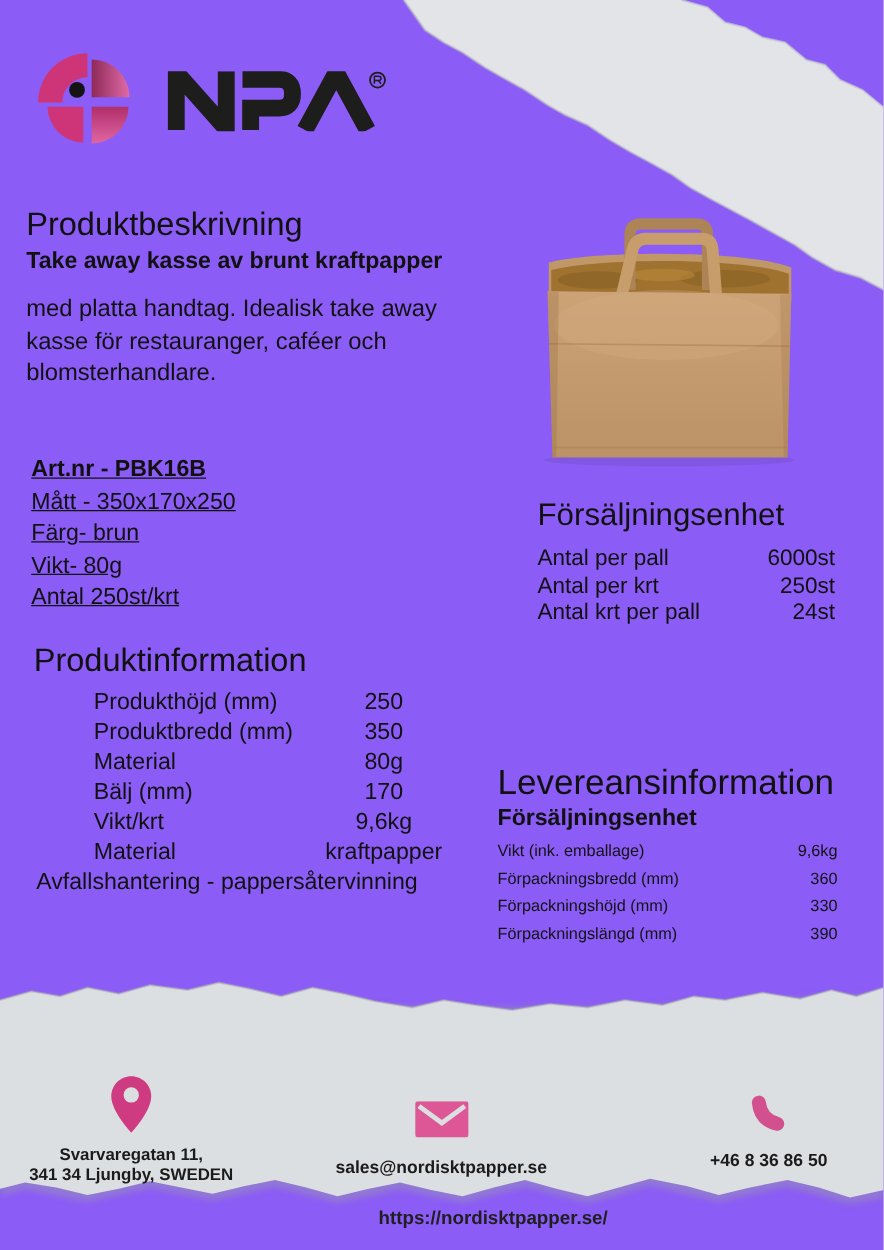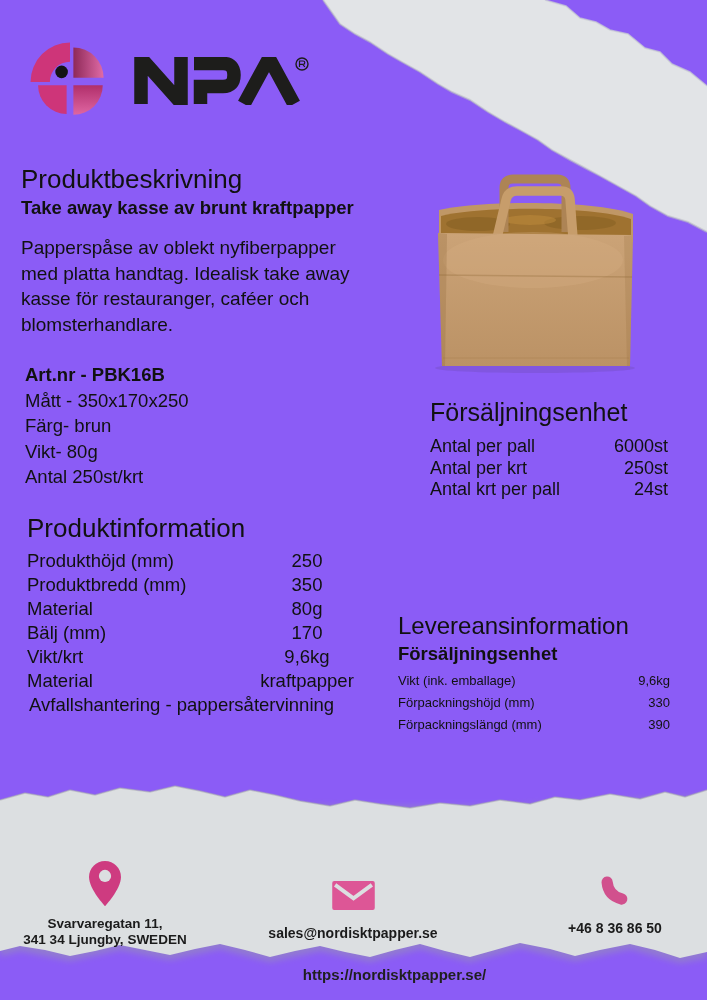--- a/index.html
+++ b/index.html
@@ -19,43 +19,43 @@
 
   
   #desc{position:absolute;left:21px;top:164px;width:385px;}
   .section-title{font-size:26px;font-weight:400;line-height:30px;margin:0;}
   #desc .subtitle{font-size:18.5px;font-weight:700;line-height:24px;margin:2px 0 15px 0;}
   #desc .body-line{font-size:19px;line-height:25.5px;white-space:nowrap;}
 
   
   #art{position:absolute;left:25px;top:362px;font-size:18.5px;line-height:25.5px;}
   #art .art-no{font-weight:700;}
-  #art div{white-space:nowrap;}
+  #art div{white-space:nowrap;text-decoration:underline;}
 
   
   #bag{position:absolute;left:408px;top:160px;width:260px;height:225px;}
 
   
   #sales{position:absolute;left:430px;top:398px;width:238px;}
   #sales .section-title{font-size:25px;line-height:29px;margin:0 0 9px 0;}
   .sales-row{display:flex;font-size:18px;line-height:21.5px;}
   .sales-row .lbl{flex:1;white-space:nowrap;}
   .sales-row .val{width:96px;text-align:right;white-space:nowrap;}
 
   
   #pinfo{position:absolute;left:27px;top:513px;width:336px;}
   #pinfo .section-title{font-size:26px;line-height:30px;margin:0 0 6px 0;}
   .pinfo-row{display:flex;font-size:18.5px;line-height:24px;}
-  .pinfo-row .lbl{flex:1;white-space:nowrap;}
+  .pinfo-row .lbl{flex:1;white-space:nowrap;margin-left:48px;}
   .pinfo-row .val{width:112px;text-align:center;white-space:nowrap;}
   #pinfo .footnote{font-size:18.5px;line-height:24px;white-space:nowrap;margin-left:2px;}
 
   
   #delivery{position:absolute;left:398px;top:611px;width:272px;}
-  #delivery .section-title{font-size:24px;line-height:29px;margin:0 0 2px 0;}
+  #delivery .section-title{font-size:28px;line-height:29px;margin:0 0 2px 0;}
   #delivery .subtitle{font-size:18.5px;font-weight:700;line-height:24px;margin:0 0 4px 0;}
   .del-row{display:flex;font-size:13px;line-height:22px;}
   .del-row .lbl{flex:1;white-space:nowrap;}
   .del-row .val{text-align:right;white-space:nowrap;}
 
   
   .contact{position:absolute;display:flex;flex-direction:column;align-items:center;
            text-align:center;font-weight:700;color:#1b1b1b;}
   #c-loc{left:14px;top:860px;width:182px;font-size:13.5px;line-height:15.5px;gap:9px;}
   #c-mail{left:265px;top:881px;width:176px;font-size:14px;gap:15px;}
@@ -126,21 +126,20 @@
     <ellipse cx="125" cy="100" rx="90" ry="28" fill="#d7b184" opacity="0.30"></ellipse>
     <path d="M31,115 L224,117" stroke="#8f6937" stroke-width="1.4" opacity="0.33"></path>
     <path d="M35,198 L221,198" stroke="#8f6937" stroke-width="1.2" opacity="0.22"></path>
     <path d="M30,73 L39,74 L37,206 L34,206 Z" fill="#8a6434" opacity="0.25"></path>
     <path d="M225,75 L216,76 L219,206 L222,206 Z" fill="#8a6434" opacity="0.18"></path>
   </svg>
 
   <section id="desc">
     <h1 class="section-title">Produktbeskrivning</h1>
     <h2 class="subtitle">Take away kasse av brunt kraftpapper</h2>
-    <div class="body-line">Papperspåse av oblekt nyfiberpapper</div>
     <div class="body-line">med platta handtag. Idealisk take away</div>
     <div class="body-line">kasse för restauranger, caféer och</div>
     <div class="body-line">blomsterhandlare.</div>
   </section>
 
   <section id="art">
     <div class="art-no">Art.nr - PBK16B</div>
     <div>Mått - 350x170x250</div>
     <div>Färg- brun</div>
     <div>Vikt- 80g</div>
@@ -193,20 +192,24 @@
   </section>
 
   <section id="delivery">
     <h2 class="section-title">Levereansinformation</h2>
     <div class="subtitle">Försäljningsenhet</div>
     <div class="del-row">
       <span class="lbl">Vikt (ink. emballage)</span>
       <span class="val">9,6kg</span>
     </div>
     <div class="del-row">
+      <span class="lbl">Förpackningsbredd (mm)</span>
+      <span class="val">360</span>
+    </div>
+    <div class="del-row">
       <span class="lbl">Förpackningshöjd (mm)</span>
       <span class="val">330</span>
     </div>
     <div class="del-row">
       <span class="lbl">Förpackningslängd (mm)</span>
       <span class="val">390</span>
     </div>
   </section>
 
   <svg id="torn-bottom" width="707" height="210" viewBox="0 770 707 210">

